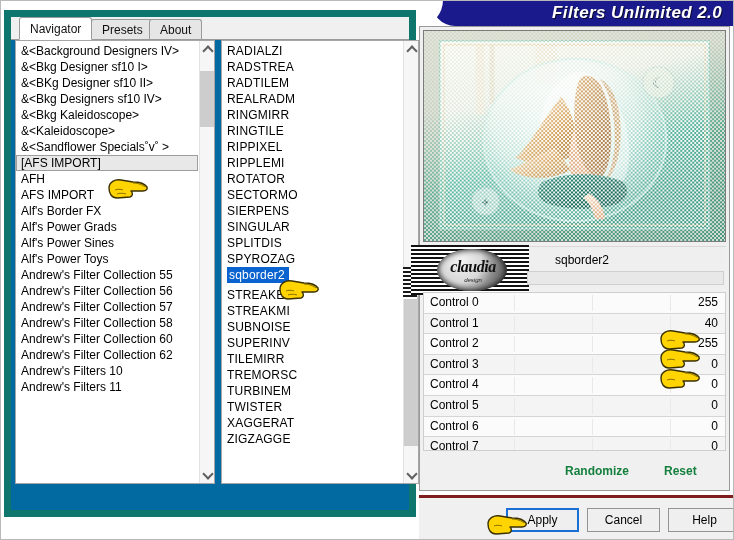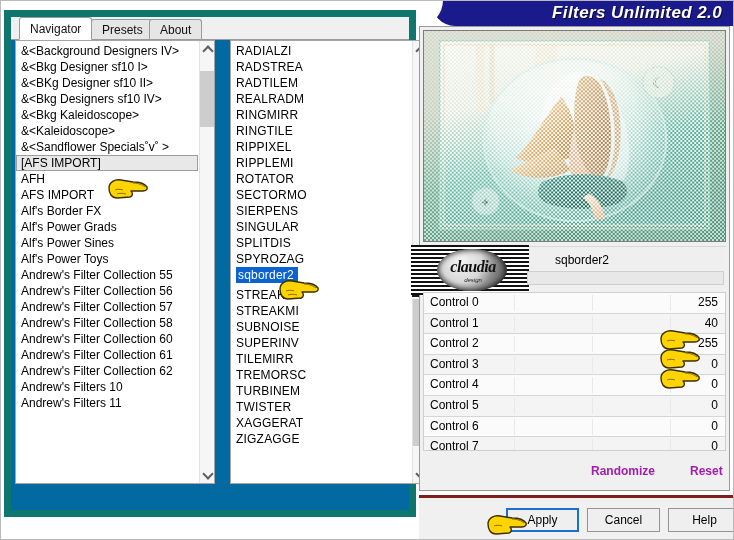--- a/index.html
+++ b/index.html
@@ -58,21 +58,21 @@
   }
   .tab.active{background:#ffffff;top:0;height:23px;line-height:22px;font-weight:normal;z-index:3;border-bottom:1px solid #fff;}
   .tabline{position:absolute;left:0;top:22px;width:100%;height:1px;background:#9a9a9a;}
 
   .listwrap{
     position:absolute;top:23px;height:444px;
     background:#ffffff;border:1px solid #a6a6a6;box-sizing:border-box;
     overflow:hidden;
   }
   #listA{left:4px;width:200px;}
-  #listB{left:219px;width:198px;}
+  #listB{left:210px;width:198px;}
   .listitems{
     position:absolute;left:0;top:2px;right:16px;
     font-size:12px;line-height:16.1px;
   }
   .li{
     height:16px;line-height:16px;padding-left:5px;
     white-space:nowrap;overflow:hidden;cursor:default;
     color:#000;
   }
   .li.sel{background:#0a63ce;color:#ffffff;}
@@ -163,21 +163,21 @@
   }
   .crow:nth-child(even){background:#f4f4f4;}
   .clabel{position:absolute;left:6px;top:0;font-size:12px;color:#000;}
   .cval{position:absolute;right:7px;top:0;font-size:12px;color:#000;}
   .ctick{position:absolute;top:2px;width:1px;height:16px;background:#e9e9e9;}
 
   .rrow{
     position:absolute;left:3px;bottom:4px;width:303px;height:26px;
   }
   .rlnk{
-    position:absolute;top:4px;font-size:12px;font-weight:bold;color:#a21caf;cursor:pointer;margin-left:26px;
+    position:absolute;top:4px;font-size:12px;font-weight:bold;color:#15803d;cursor:pointer;
   }
 
   
   .statusbar{
     position:absolute;left:4px;top:513px;width:412px;height:25px;
     font-size:11px;color:#000;
   }
   .sline{position:absolute;left:16px;white-space:nowrap;margin-top:30px;}
   .slabel{display:inline-block;width:52px;}
 
@@ -232,21 +232,20 @@
           <div class="li">AFS IMPORT</div>
           <div class="li">Alf's Border FX</div>
           <div class="li">Alf's Power Grads</div>
           <div class="li">Alf's Power Sines</div>
           <div class="li">Alf's Power Toys</div>
           <div class="li">Andrew's Filter Collection 55</div>
           <div class="li">Andrew's Filter Collection 56</div>
           <div class="li">Andrew's Filter Collection 57</div>
           <div class="li">Andrew's Filter Collection 58</div>
           <div class="li">Andrew's Filter Collection 60</div>
-          <div class="li">Andrew's Filter Collection 61</div>
           <div class="li">Andrew's Filter Collection 62</div>
           <div class="li">Andrew's Filters 10</div>
           <div class="li">Andrew's Filters 11</div>
         </div>
       <div class="sbar">
         <div class="sbtn up">
             <i></i>
           </div>
         <div class="sthumb" style="top:30px;height:56px;"></div>
         <div class="sbtn dn">

